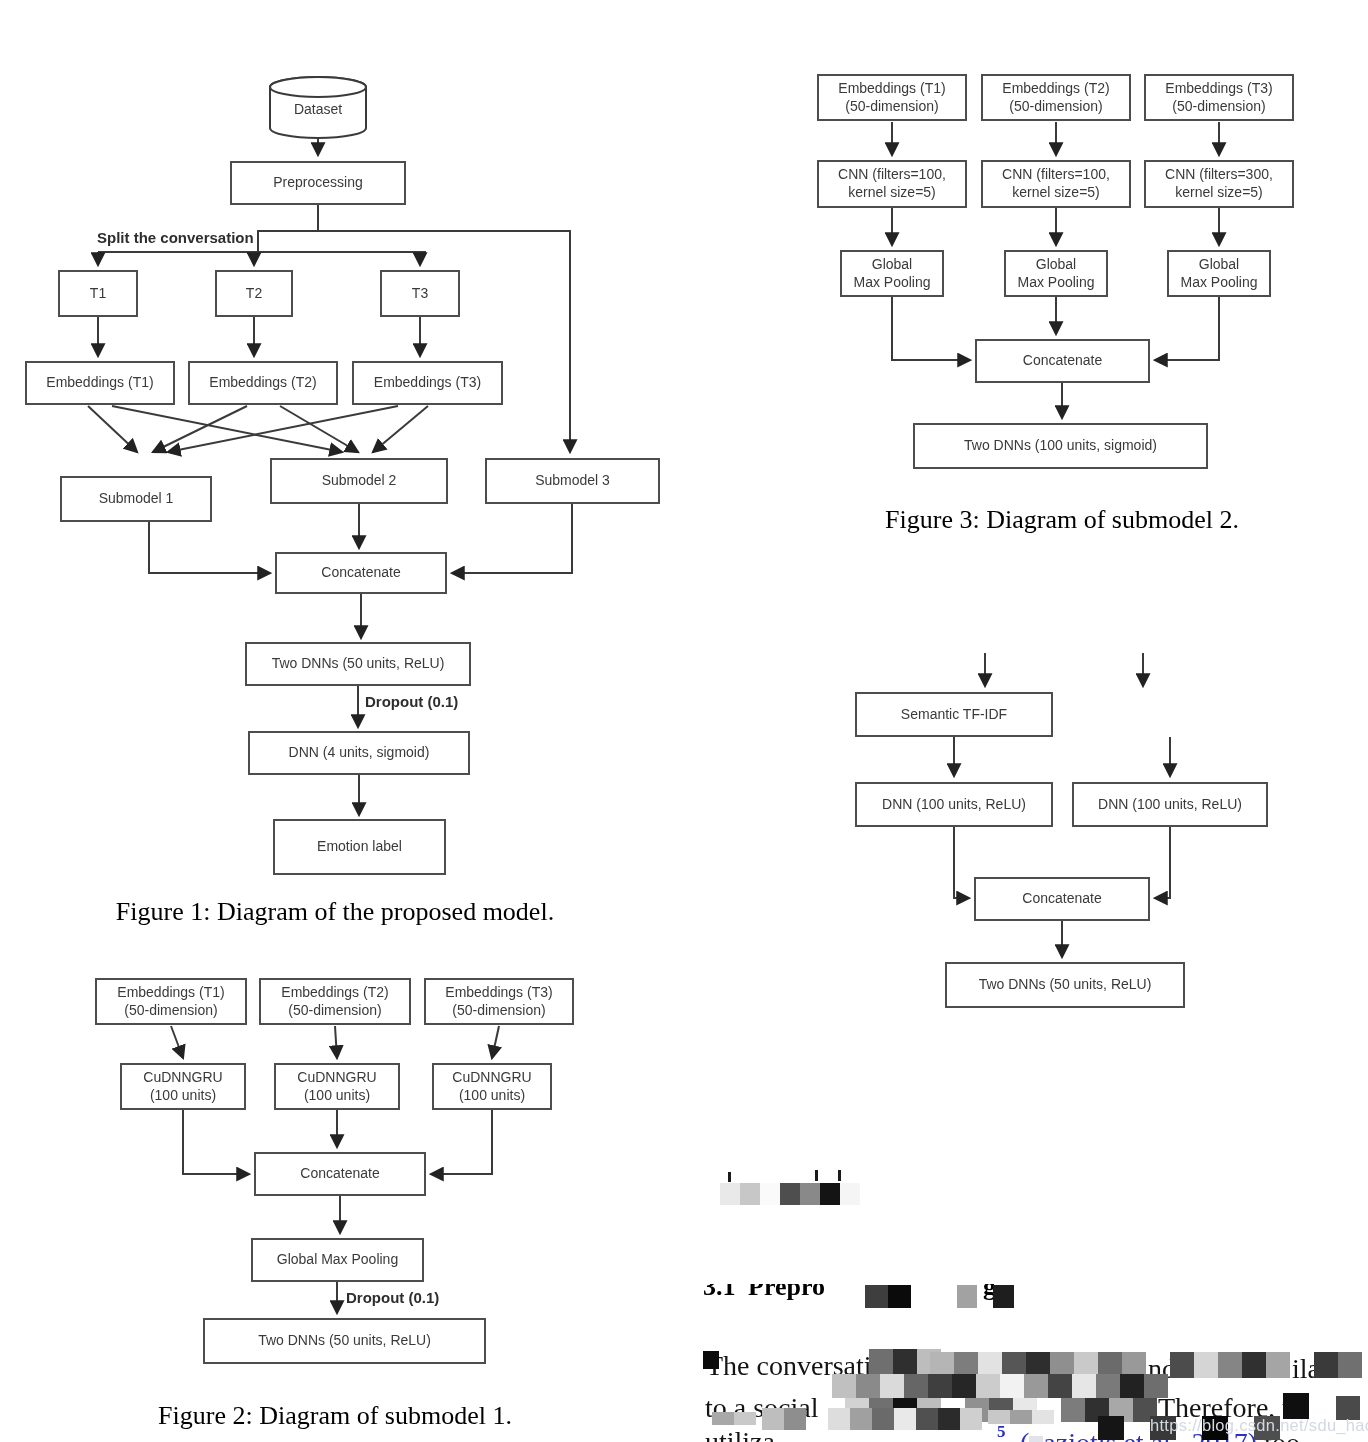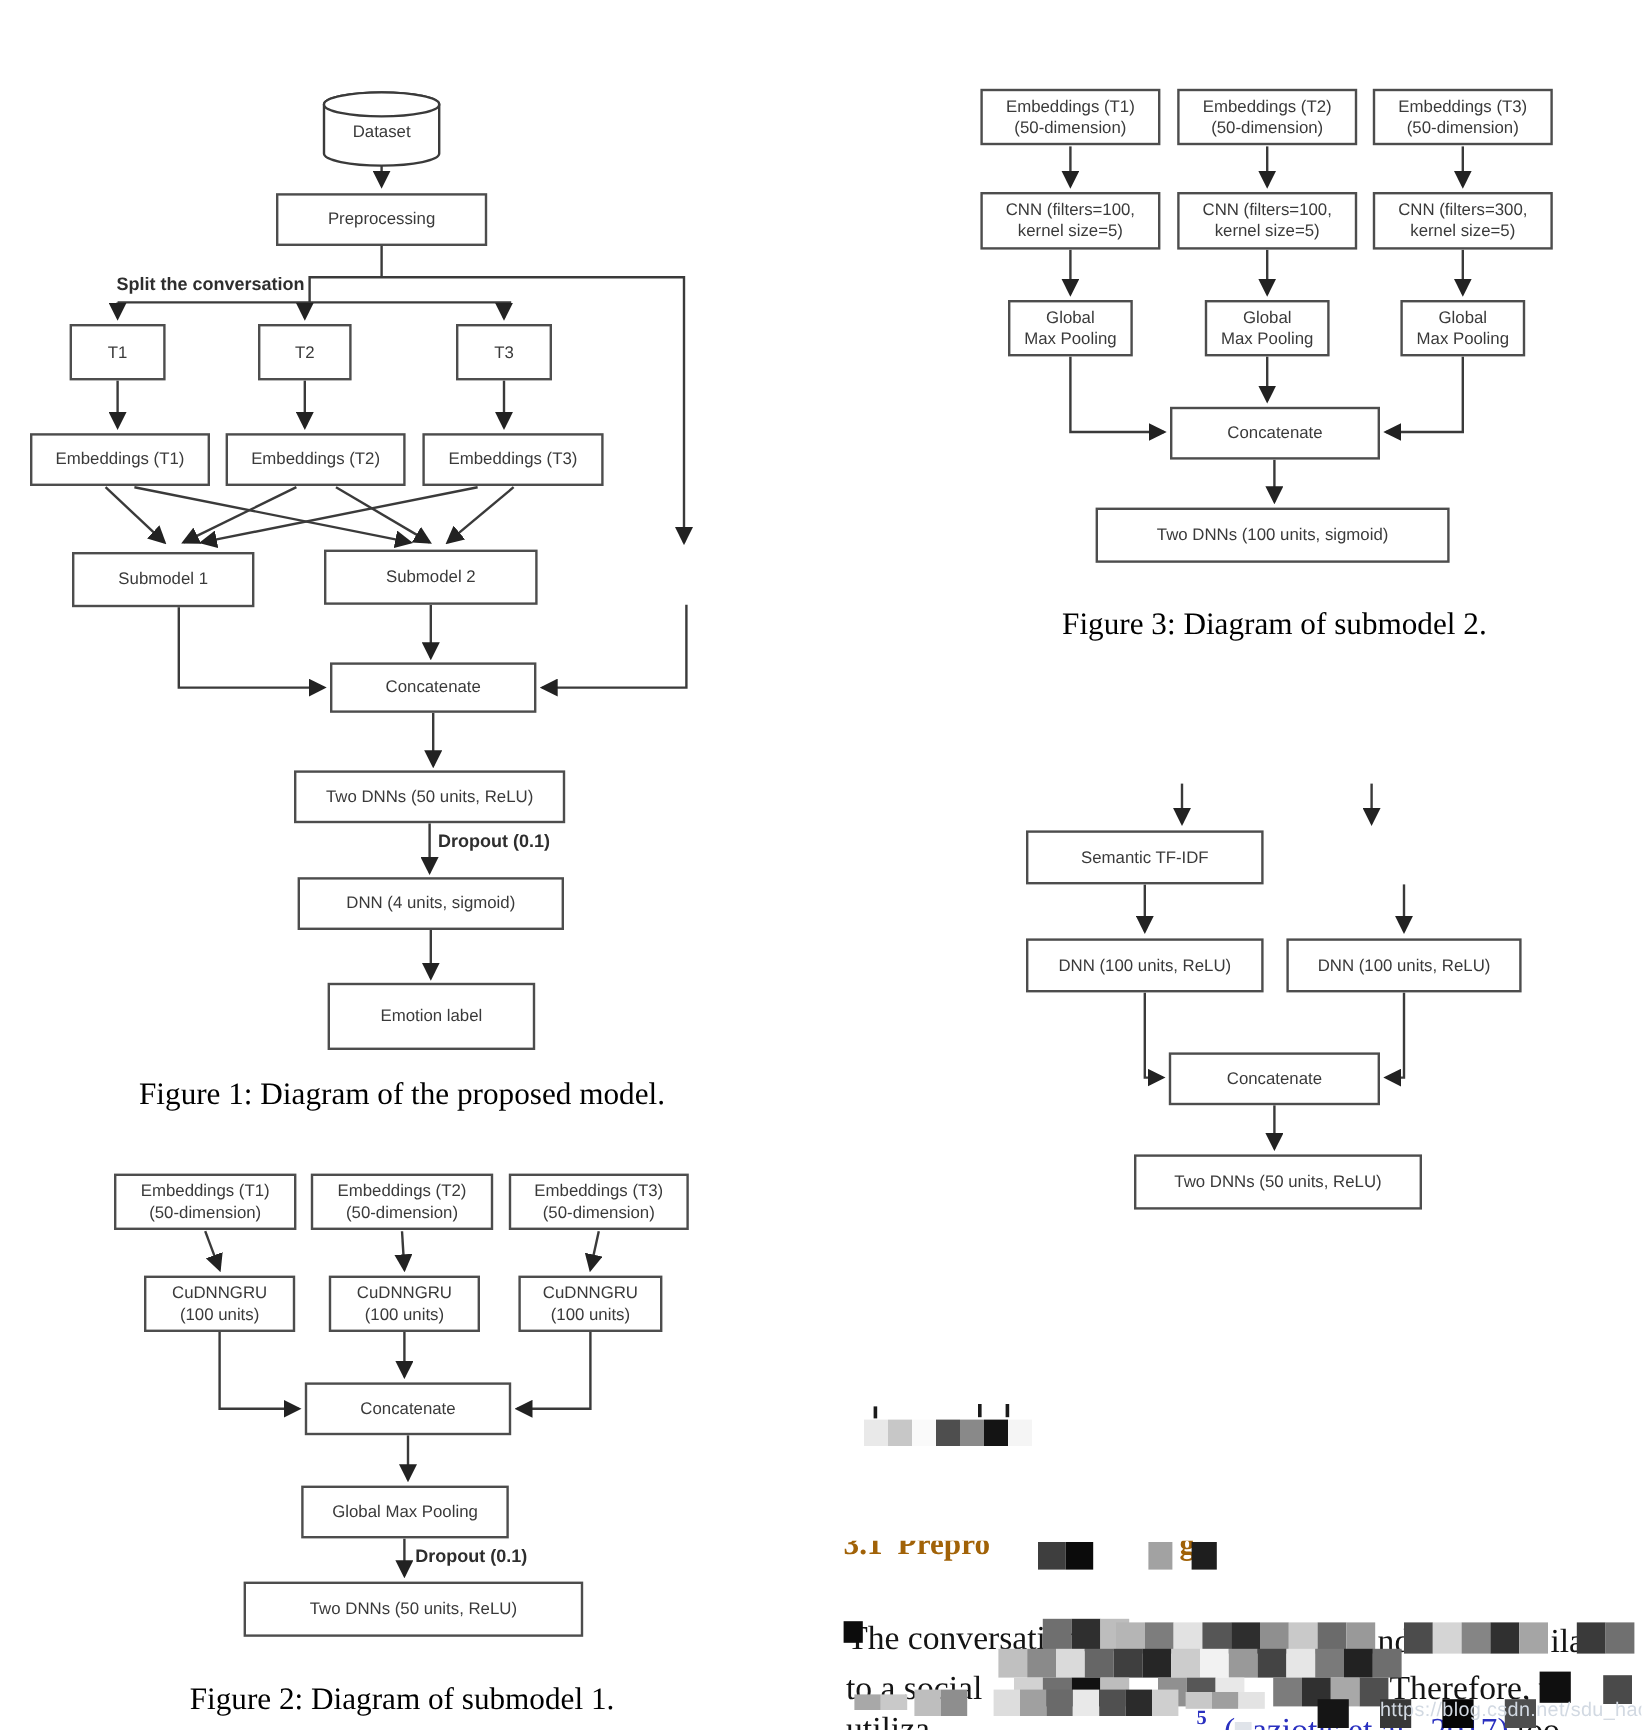--- a/index.html
+++ b/index.html
@@ -10,21 +10,21 @@
         display:flex;align-items:center;justify-content:center;text-align:center;
         font:400 14px/1.28 "Liberation Sans",sans-serif;color:#3a3a3a;
         white-space:pre-line;z-index:10;}
   .plainlabel{position:absolute;z-index:10;display:flex;align-items:center;justify-content:center;
         font:400 14px/1.2 "Liberation Sans",sans-serif;color:#3a3a3a;text-align:center;}
   .flabel{position:absolute;z-index:12;font:600 15px/1.1 "Liberation Sans",sans-serif;color:#2e2e2e;}
   .caption{position:absolute;z-index:12;font:400 26px/1.15 "Liberation Serif",serif;color:#000;text-align:center;}
   .bodyline{position:absolute;z-index:20;font:400 28px/1.1 "Liberation Serif",serif;color:#141414;white-space:nowrap;}
   .frag{position:absolute;z-index:30;font:400 28px/1.1 "Liberation Serif",serif;color:#141414;}
   .hclip{position:absolute;left:703px;top:1284px;width:430px;height:25px;overflow:hidden;z-index:20;}
-  .hclip span{position:absolute;top:-11px;font:700 26px/1.1 "Liberation Serif",serif;color:#a16207;}
+  .hclip span{position:absolute;top:-11px;font:700 26px/1.1 "Liberation Serif",serif;color:#000000;}
   .censor{position:absolute;font-size:0;white-space:nowrap;z-index:40;line-height:0;}
   .censor span{display:inline-block;}
   #watermark{position:absolute;left:1150px;top:1417px;z-index:60;
         font:400 16.5px/1 "Liberation Sans",sans-serif;color:rgba(210,217,226,0.96);letter-spacing:.3px;}
   #footnote5{position:absolute;left:997px;top:1419px;z-index:22;border-top:3px solid #2a30c0;
         padding-top:1px;font:700 17px/1 "Liberation Serif",serif;color:#2a30c0;}
   #citeline{position:absolute;left:1020px;top:1428px;z-index:22;white-space:nowrap;
         font:400 28px/1.1 "Liberation Serif",serif;}
   #citeline .blue{color:#2a30c0;}
   #citeline .dark{color:#141414;}
@@ -101,22 +101,23 @@
 
   <div class="plainlabel" style="left:270px;top:98px;width:96px;height:22px">Dataset</div>
   <div class="node" style="left:230px;top:161px;width:176px;height:44px">Preprocessing</div>
   <div class="flabel" style="left:97px;top:230px">Split the conversation</div>
   <div class="node" style="left:58px;top:270px;width:80px;height:47px">T1</div>
   <div class="node" style="left:215px;top:270px;width:78px;height:47px">T2</div>
   <div class="node" style="left:380px;top:270px;width:80px;height:47px">T3</div>
   <div class="node" style="left:25px;top:361px;width:150px;height:44px">Embeddings (T1)</div>
   <div class="node" style="left:188px;top:361px;width:150px;height:44px">Embeddings (T2)</div>
   <div class="node" style="left:352px;top:361px;width:151px;height:44px">Embeddings (T3)</div>
-  <div class="node" style="left:60px;top:460px;width:152px;height:46px">Submodel 1</div>
+  <div class="node" style="left:60px;top:476px;width:152px;height:46px">Submodel 1</div>
   <div class="node" style="left:270px;top:458px;width:178px;height:46px">Submodel 2</div>
+  <div class="node" style="left:485px;top:458px;width:175px;height:46px">Submodel 3</div>
   <div class="node" style="left:275px;top:552px;width:172px;height:42px">Concatenate</div>
   <div class="node" style="left:245px;top:642px;width:226px;height:44px">Two DNNs (50 units, ReLU)</div>
   <div class="flabel" style="left:365px;top:694px">Dropout (0.1)</div>
   <div class="node" style="left:248px;top:731px;width:222px;height:44px">DNN (4 units, sigmoid)</div>
   <div class="node" style="left:273px;top:819px;width:173px;height:56px">Emotion label</div>
   <div class="caption" style="left:40px;top:897px;width:590px">Figure 1: Diagram of the proposed model.</div>
 
   <div class="node" style="left:95px;top:978px;width:152px;height:47px">Embeddings (T1)
 (50-dimension)</div>
   <div class="node" style="left:259px;top:978px;width:152px;height:47px">Embeddings (T2)

